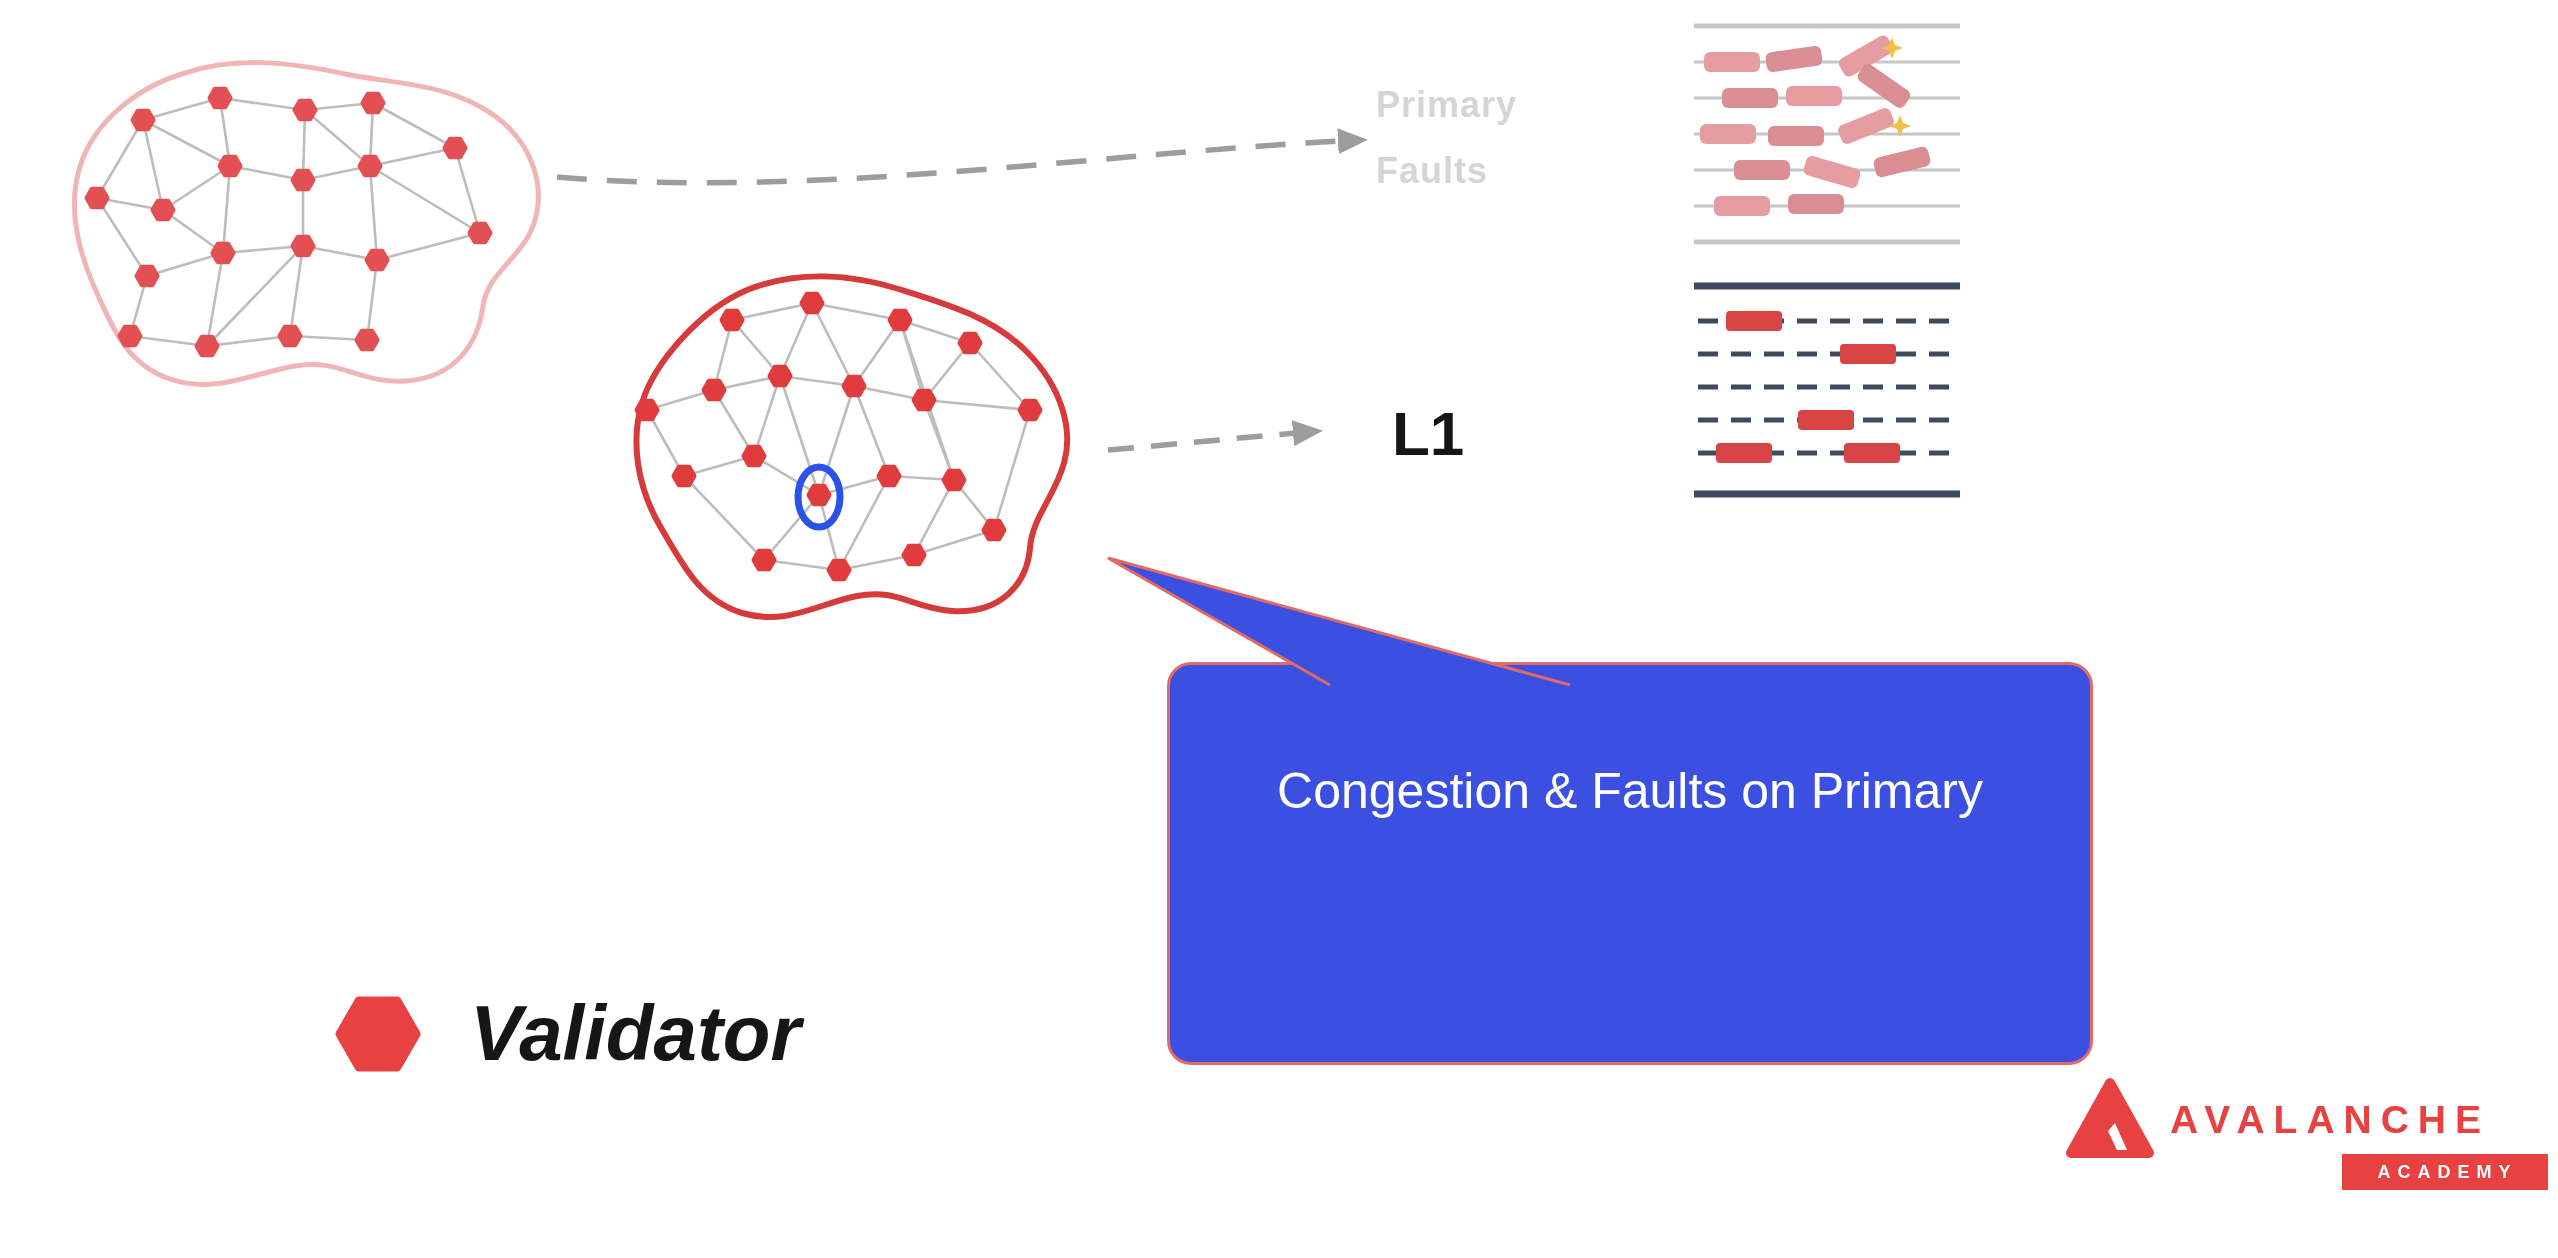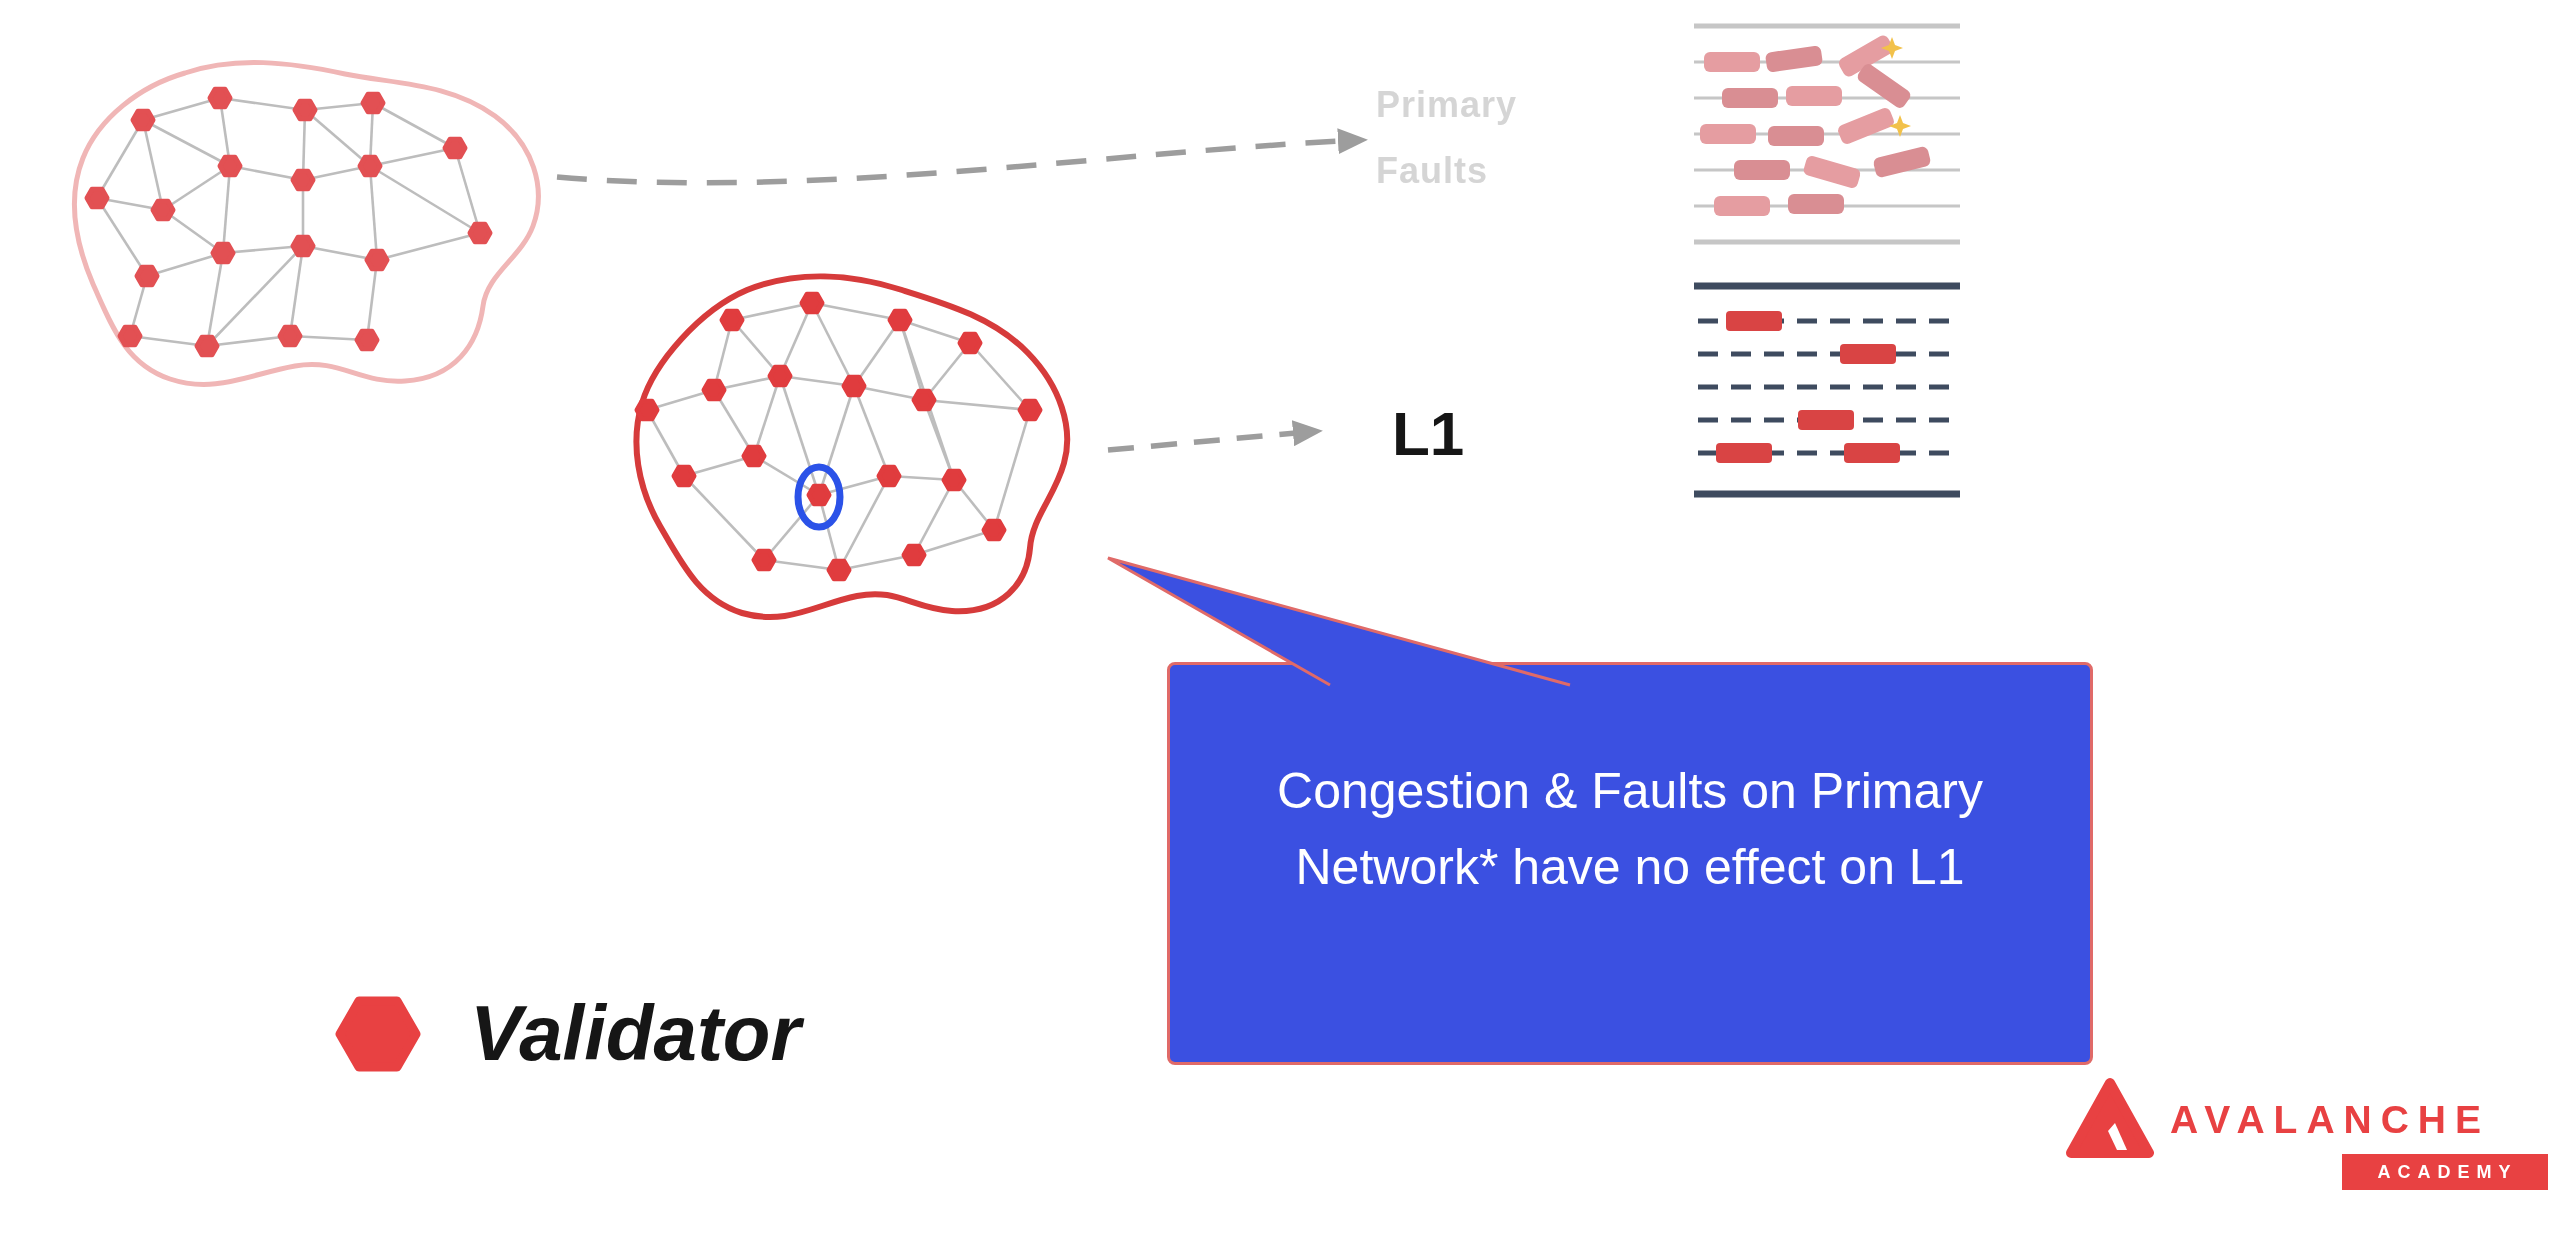--- a/index.html
+++ b/index.html
@@ -22,21 +22,21 @@
 
   
   .label-gray{font-size:36px;font-weight:bold;color:var(--label-gray,#d5d5d5);line-height:66px;letter-spacing:1px;}
   .l1-label{font-size:62px;font-weight:bold;color:var(--text-dark,#161616);}
 
   
   .callout{
     left:1167px;top:662px;width:926px;height:403px;
     background:var(--callout-blue,#3b50e1);
     border:3px solid var(--callout-border,#e06a68);
-    border-radius:8px;text-align:center;padding-top:88px;
+    border-radius:24px;text-align:center;padding-top:88px;
   }
   .callout-main{font-size:50px;line-height:76px;color:#ffffff;font-weight:normal;}
   .callout-note{margin-top:26px;font-size:27px;color:#ffffff;}
   .tail-fill{fill:var(--callout-blue,#3b50e1);}
   .tail-edge{stroke:var(--callout-border,#e06a68);stroke-width:3;fill:none;}
 
   
   .legend{display:flex;align-items:center;gap:46px;font-style:italic;}
   .legend-label{font-size:78px;font-weight:bold;color:var(--text-dark,#161616);}
   .hex-big{fill:var(--red,#e84142);stroke:var(--red,#e84142);stroke-width:9;stroke-linejoin:round;}
@@ -243,21 +243,20 @@
       </marker>
     </defs>
     <path class="arrow-path" d="M 10,52 C 80,46 140,40 198,35" stroke-width="5.5" stroke-dasharray="26 17" marker-end="url(#ah2)"></path>
   </svg>
 
   <div class="l1-label abs" style="left:1392px;top:398px">L1</div>
 
   <div class="callout abs">
     <p class="callout-main">
       <span>Congestion &amp; Faults on Primary</span><br>
-      <span>Network* have no effect on L1</span>
     </p>
   </div>
 
   <svg class="abs" style="left:1080px;top:545px" width="560" height="150" viewBox="0 0 560 150">
     <polygon class="tail-fill" points="28,13 490,140 250,140"></polygon>
     <path class="tail-edge" d="M 250,140 L 28,13 L 490,140"></path>
   </svg>
 
   <div class="legend abs" style="left:332px;top:988px">
     <svg width="92" height="86" viewBox="0 0 92 86">

